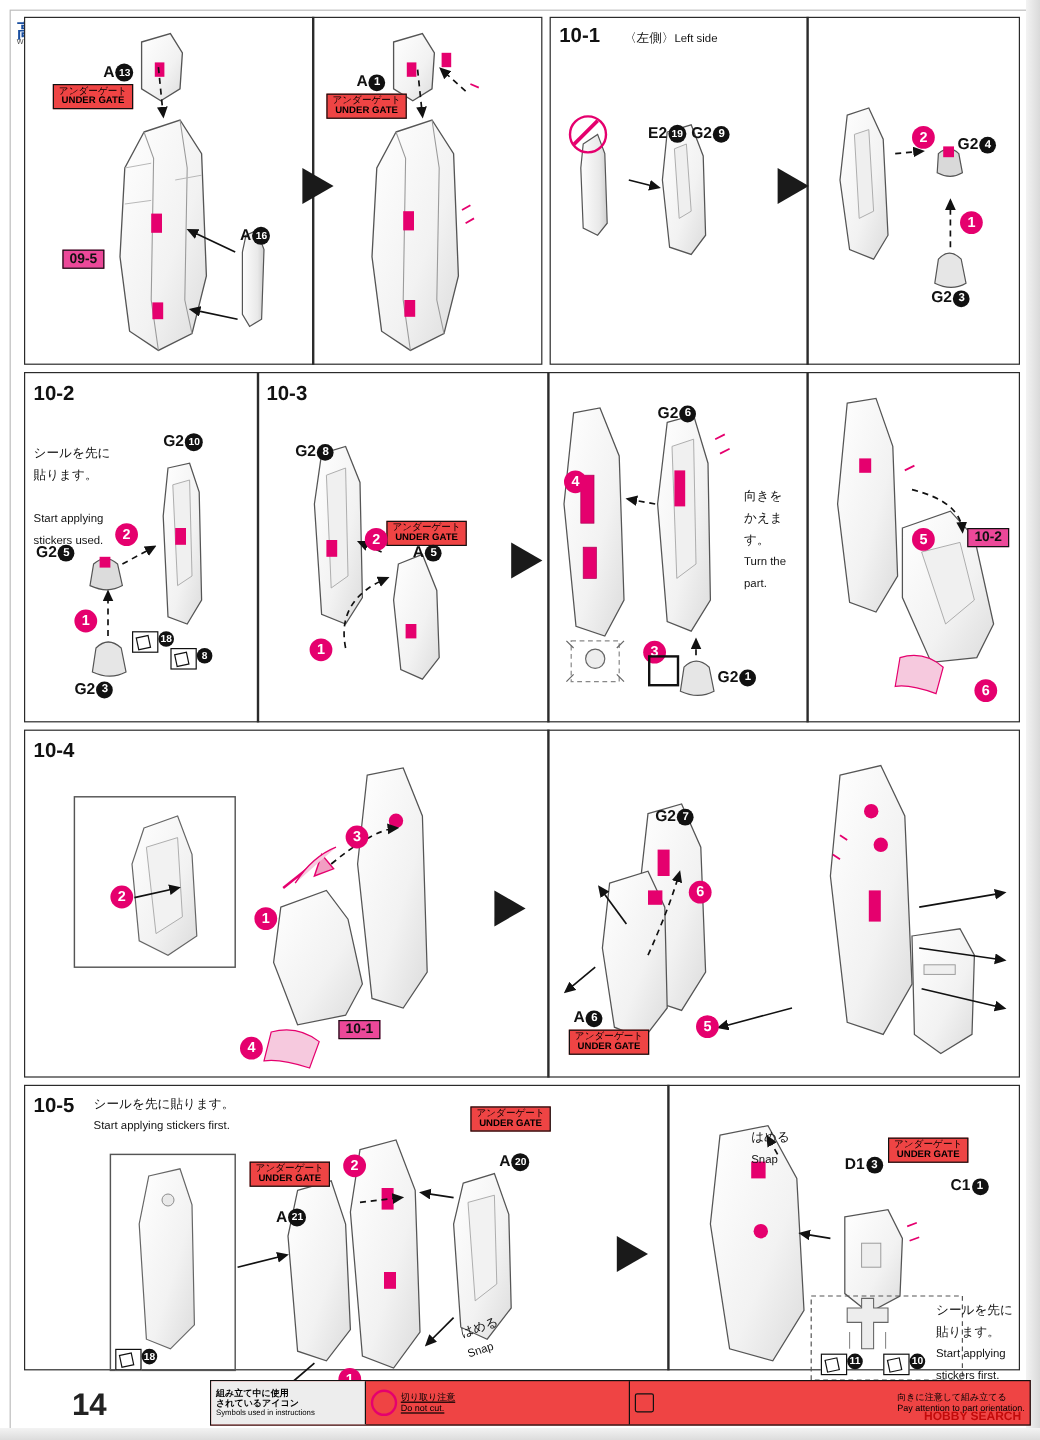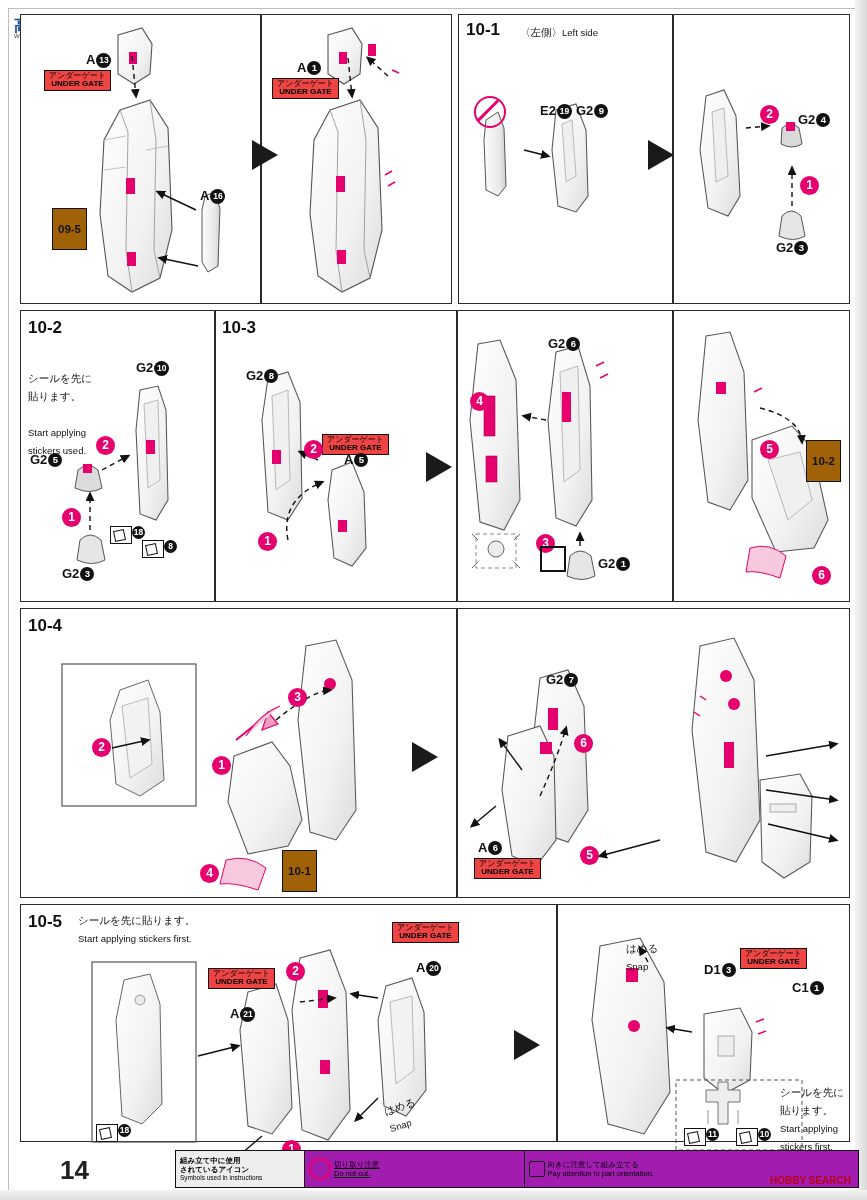--- a/index.html
+++ b/index.html
@@ -16,43 +16,43 @@
 
   .step-no{position:absolute;font-weight:bold;font-size:17px;color:#111;letter-spacing:0px;}
 
   .jp{font-size:10.5px;color:#111;line-height:1.25;}
   .en{font-size:9.5px;color:#111;line-height:1.25;}
 
   .lbl{position:absolute;font-size:13px;font-weight:bold;color:#111;white-space:nowrap;}
   .lbl .cir{display:inline-block;width:14px;height:14px;line-height:14px;border-radius:50%;background:#111;color:#fff;font-size:9.5px;text-align:center;vertical-align:1px;margin-left:1px;font-weight:bold;}
   .lbl .cir.w2{width:15px;height:15px;line-height:15px;font-size:8.5px;}
 
-  .boxlbl{position:absolute;border:1.4px solid #111;font-size:11.5px;padding:14px 5px;background:#a16207;color:#111;font-weight:bold;white-space:nowrap;}
+  .boxlbl{position:absolute;border:1.4px solid #111;font-size:11.5px;padding:1px 5px;background:#ec4899;color:#111;font-weight:bold;white-space:nowrap;}
 
   .ugate{position:absolute;border:1.4px solid #111;background:#ef4444;text-align:center;padding:1px 4px;line-height:1.05;}
   .ugate .a{font-size:8px;display:block;}
   .ugate .b{font-size:8px;display:block;font-weight:bold;}
 
   .pinkcirc{position:absolute;width:19px;height:19px;border-radius:50%;background:#e5006e;color:#fff;font-size:12px;font-weight:bold;text-align:center;line-height:19px;}
 
   .bigarrow{position:absolute;width:0;height:0;border-left:26px solid #1a1a1a;border-top:15px solid transparent;border-bottom:15px solid transparent;}
 
   .nocut{position:absolute;width:28px;height:28px;border-radius:50%;border:2.5px solid #e5006e;}
   .nocut:after{content:"";position:absolute;left:-2px;top:11px;width:28px;height:2.5px;background:#e5006e;transform:rotate(-45deg);}
 
   .excl{position:absolute;width:22px;height:22px;border:2px solid #111;display:flex;align-items:center;justify-content:center;font-weight:bold;font-size:15px;color:#111;}
 
   .stkbox{position:absolute;border:1.2px solid #111;background:#fff;width:20px;height:16px;}
   .stkbox:before{content:"";position:absolute;left:3px;top:3px;width:9px;height:9px;border:1.2px solid #111;transform:rotate(-12deg);}
   .stknum{position:absolute;font-size:10px;font-weight:bold;}
   .stknum .cir{display:inline-block;width:13px;height:13px;line-height:13px;border-radius:50%;background:#111;color:#fff;font-size:8.5px;text-align:center;}
   .pagenum{position:absolute;left:60px;bottom:14px;font-size:26px;font-weight:bold;color:#222;}
-  .legend{position:absolute;left:175px;bottom:12px;width:684px;height:38px;border:1.4px solid #111;box-sizing:border-box;display:flex;background:#a21caf;}
+  .legend{position:absolute;left:175px;bottom:12px;width:684px;height:38px;border:1.4px solid #111;box-sizing:border-box;display:flex;background:#ef4444;}
   .legend .cell{border-right:1.2px solid #111;padding:2px 4px;display:flex;align-items:center;gap:3px;font-size:7.5px;line-height:1.2;}
-  .legend .cell:last-child{border-right:none;}
+  .legend .cell:last-child{border-right:none;justify-content:space-between;}
   .legend .tt{font-size:7.5px;}
 
   .logo{position:absolute;left:14px;top:14px;width:66px;height:30px;}
   .logo .blue{position:absolute;left:0;top:2px;font-size:16px;font-weight:bold;color:#1a4fa0;}
   .logo .red{position:absolute;left:17px;top:0px;font-size:15px;color:#cf2027;}
   .logo .sub{position:absolute;left:0;top:19px;font-size:6px;color:#444;letter-spacing:.5px;}
 
   .hs{position:absolute;right:16px;bottom:14px;font-size:10px;color:#b00;font-weight:bold;opacity:.85;}
 
   .txtblk{position:absolute;}
@@ -345,20 +345,25 @@
   <div class="pinkcirc" style="left:304px;top:440px;"><span>2</span></div>
   <div class="pinkcirc" style="left:258px;top:532px;"><span>1</span></div>
   <div class="bigarrow" style="left:426px;top:452px;"></div>
 
   <div class="lbl" style="left:548px;top:336px;"><span>G2</span><span class="cir">6</span></div>
   <div class="pinkcirc" style="left:470px;top:392px;"><span>4</span></div>
   <div class="pinkcirc" style="left:536px;top:534px;"><span>3</span></div>
   <div class="excl" style="left:540px;top:546px;"></div>
   <div class="lbl" style="left:598px;top:556px;"><span>G2</span><span class="cir">1</span></div>
 
+  <div class="txtblk" style="left:620px;top:404px;width:52px;">
+    <span class="jp" style="white-space:pre-line;">向きを
+かえます。</span><br>
+    <span class="en">Turn the part.</span>
+  </div>
   <div class="boxlbl" style="left:806px;top:440px;"><span>10-2</span></div>
   <div class="pinkcirc" style="left:760px;top:440px;"><span>5</span></div>
   <div class="pinkcirc" style="left:812px;top:566px;"><span>6</span></div>
 
   <div class="step-no" style="left:28px;top:616px;"><span>10-4</span></div>
   <div class="pinkcirc" style="left:92px;top:738px;"><span>2</span></div>
   <div class="pinkcirc" style="left:288px;top:688px;"><span>3</span></div>
   <div class="pinkcirc" style="left:212px;top:756px;"><span>1</span></div>
   <div class="pinkcirc" style="left:200px;top:864px;"><span>4</span></div>
   <div class="boxlbl" style="left:282px;top:850px;"><span>10-1</span></div>

